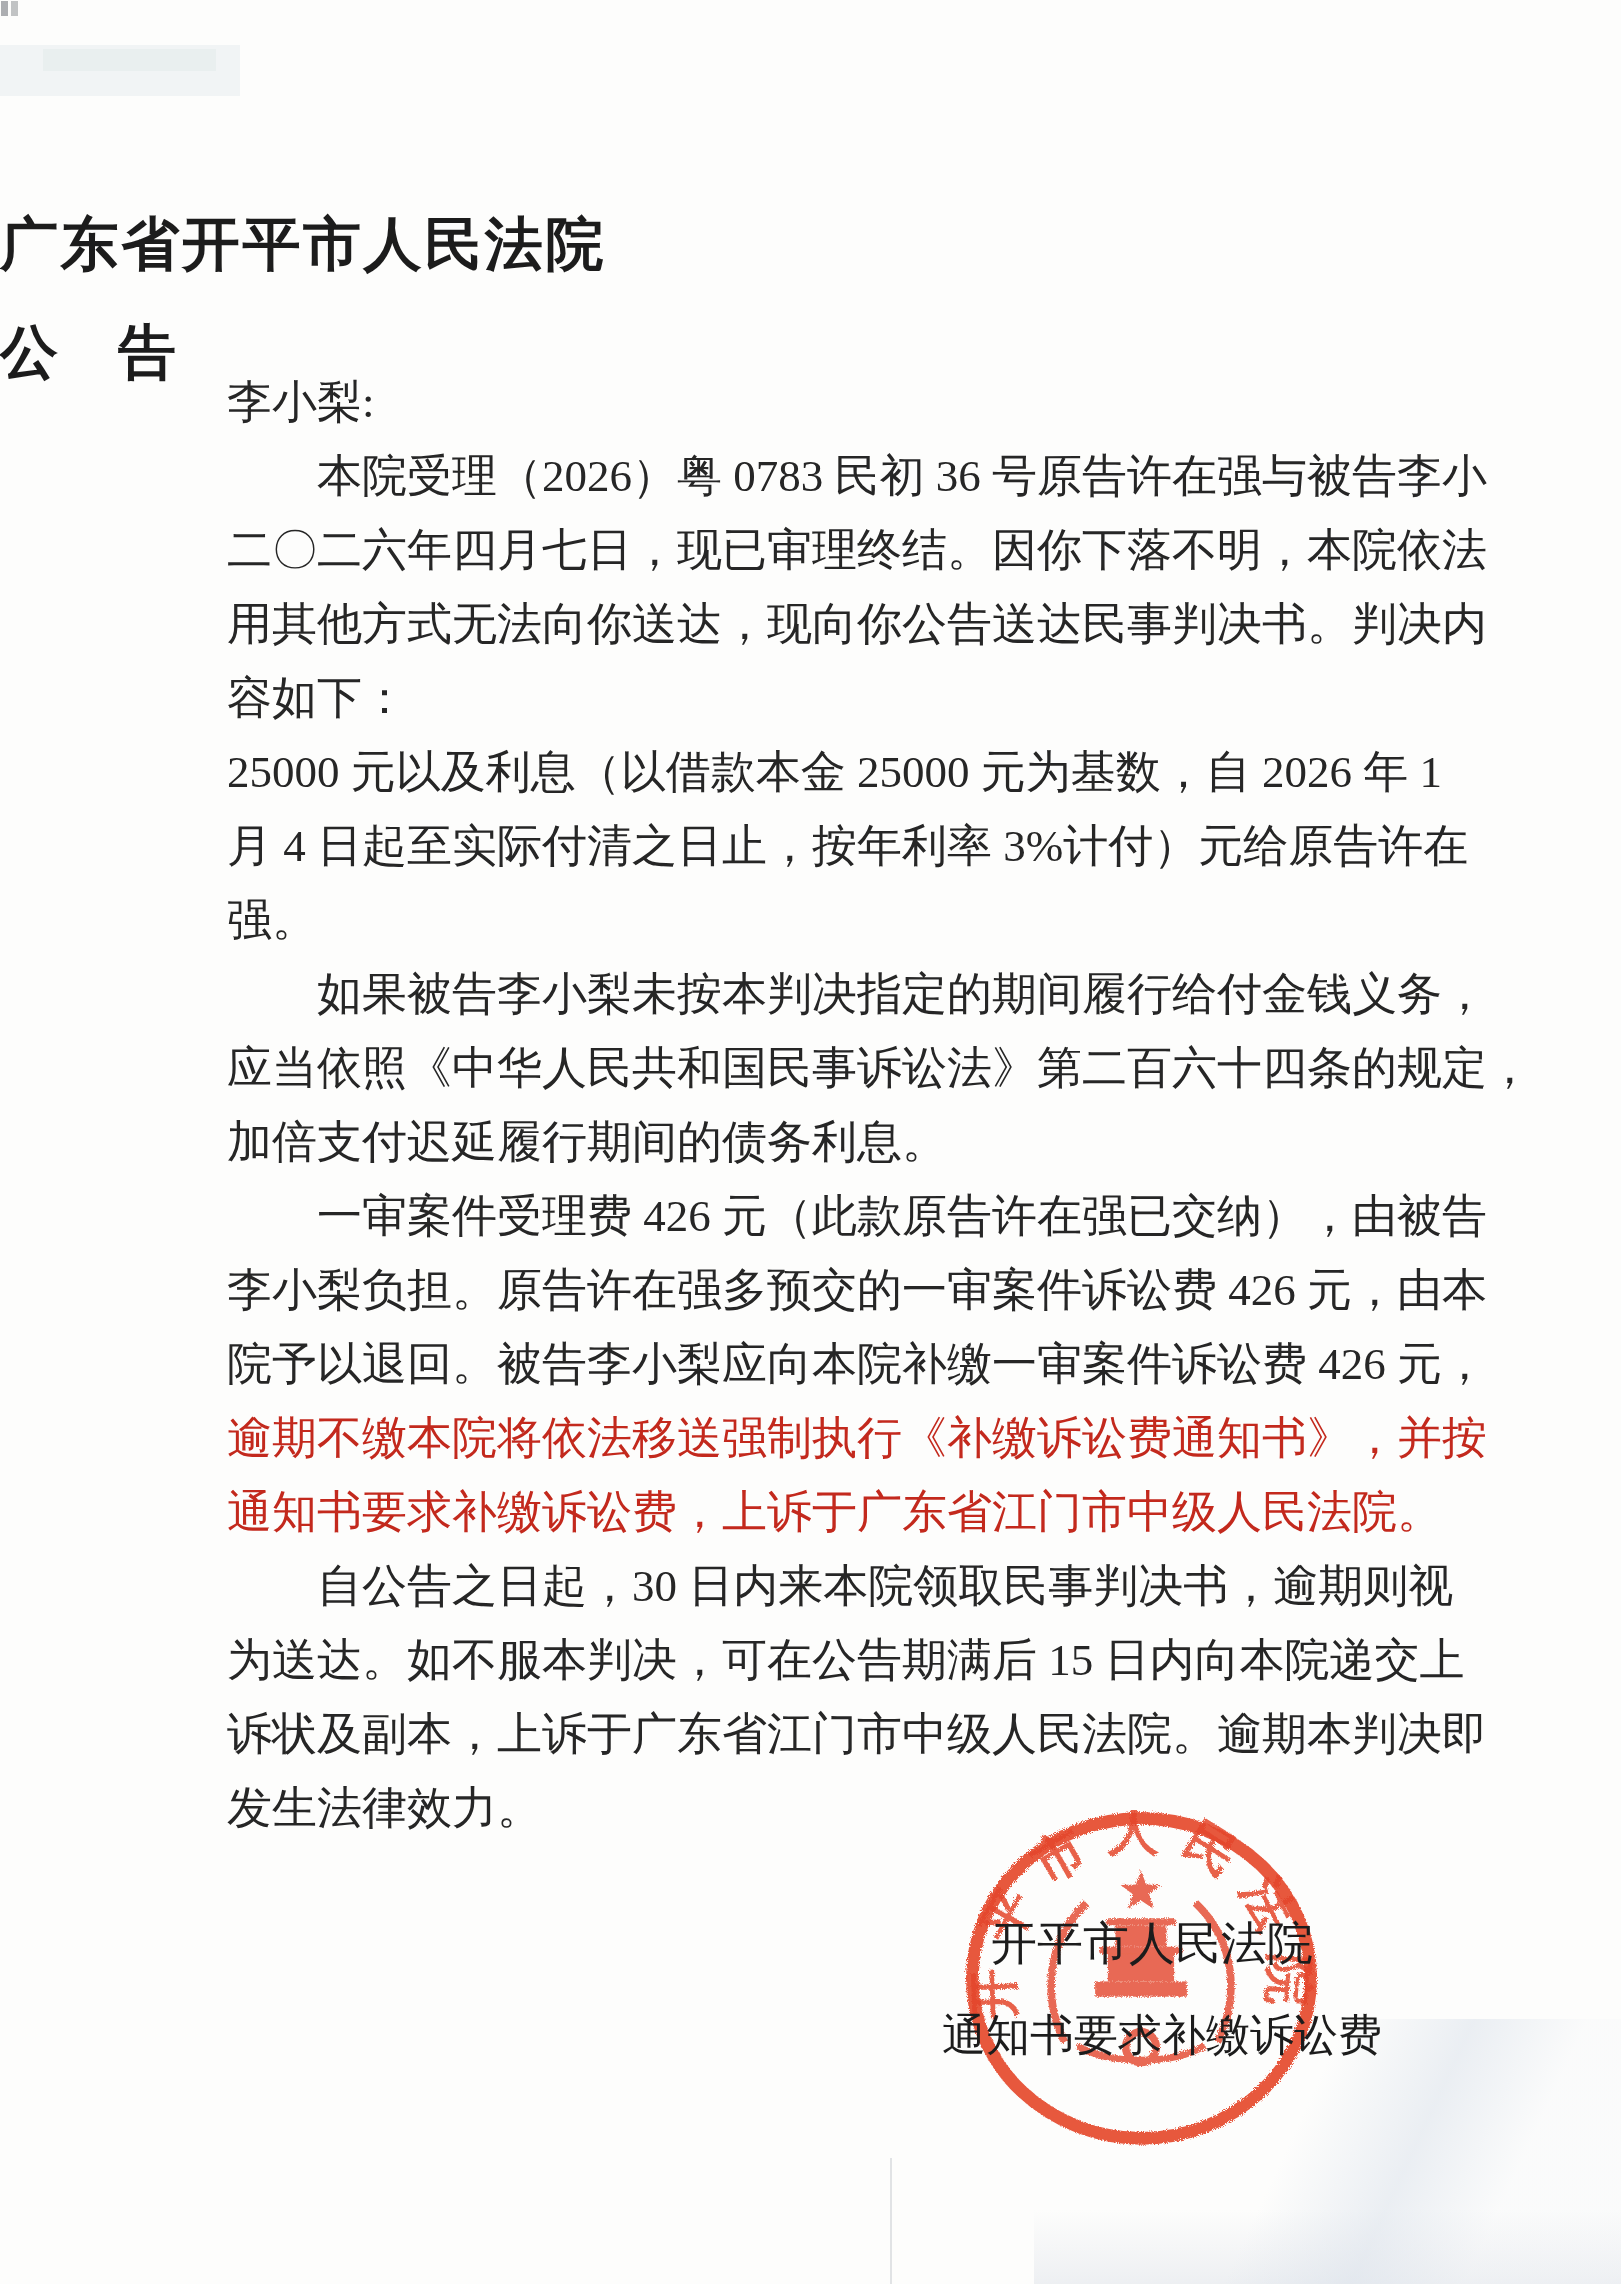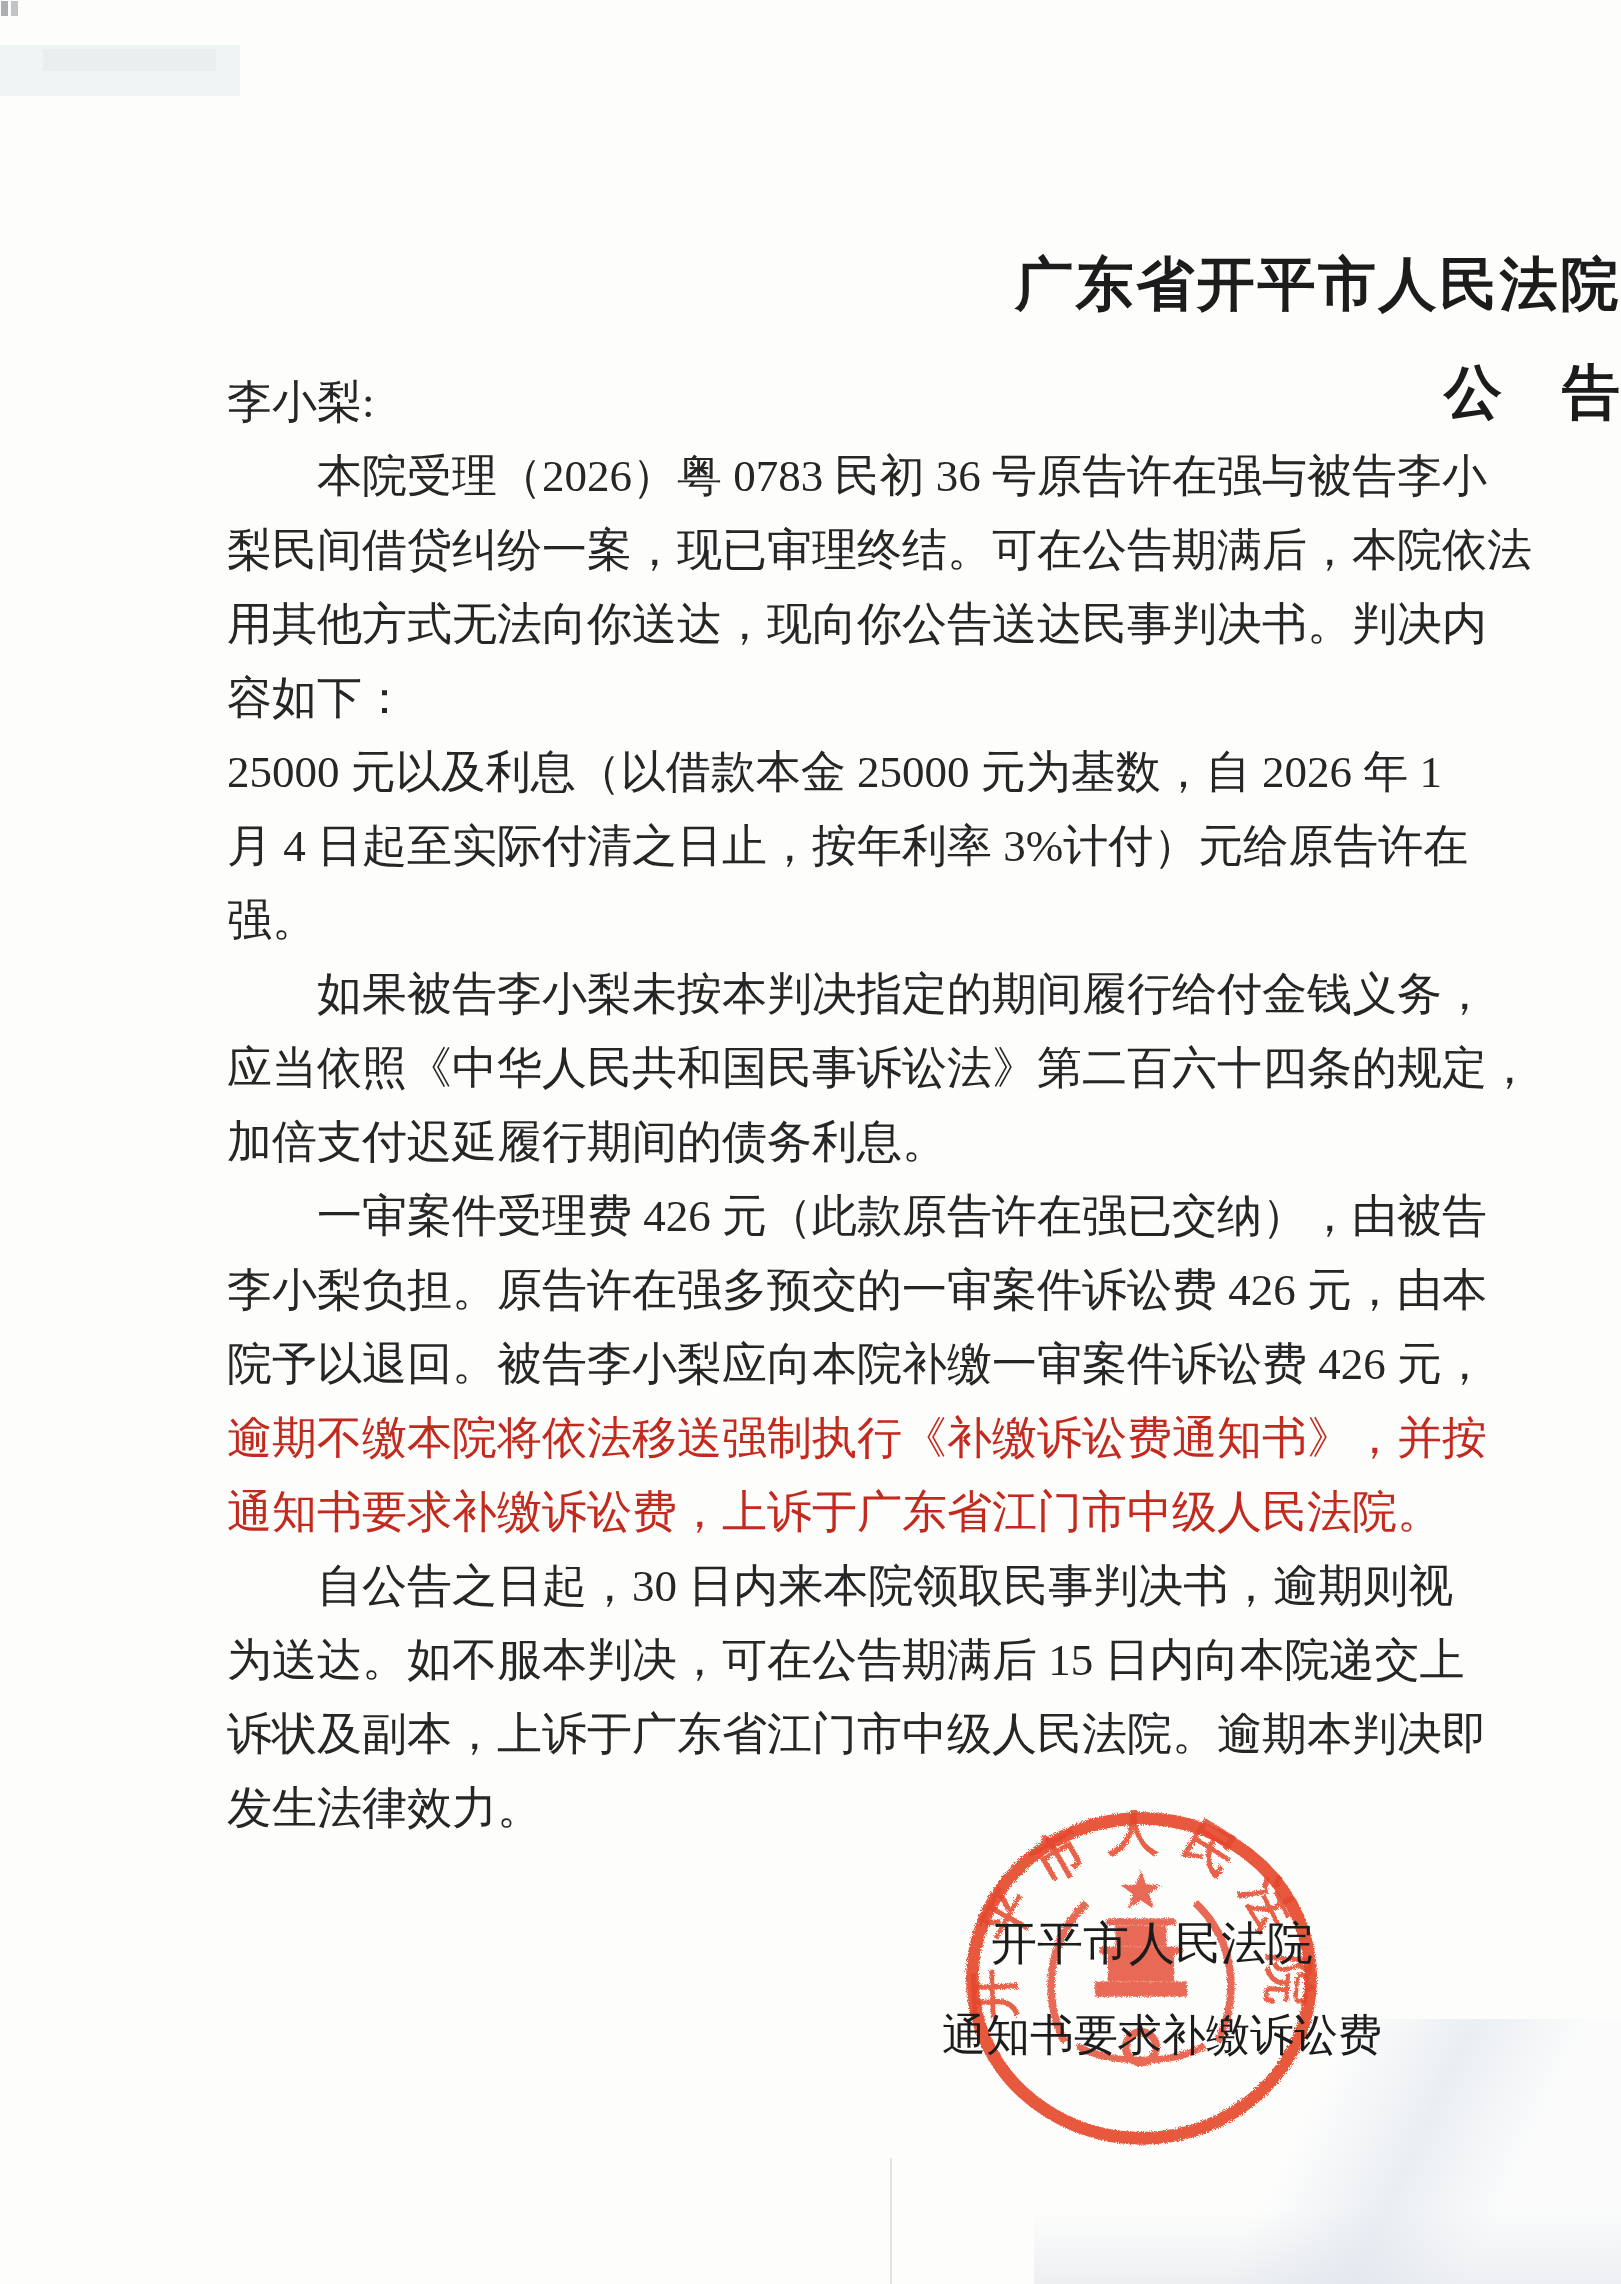--- a/index.html
+++ b/index.html
@@ -10,23 +10,23 @@
     --paper:#fdfdfc;
   }
   html,body{margin:0;padding:0;}
   body{
     width:1621px;height:2284px;position:relative;overflow:hidden;
     background:var(--paper);
     font-family:"Liberation Serif","DejaVu Serif",serif;
   }
   
   .title{
-    position:absolute;left:0;width:100%;text-align:right;
+    position:absolute;left:0;width:100%;text-align:left;
     font-weight:700;color:var(--title-ink);
-    font-size:58px;line-height:82px;letter-spacing:2.6px;margin-top:40px;
+    font-size:58px;line-height:82px;letter-spacing:2.6px;
   }
   .title1{top:204px;}
   .title2{top:312px;letter-spacing:1px;}
   
   .doc-body{
     position:absolute;left:219px;top:365px;width:1265px;
     font-size:45px;color:var(--ink);
   }
   .body-line{line-height:74px;height:74px;white-space:nowrap;margin-left:8px;}
   .body-line.indent{padding-left:90px;}
@@ -69,21 +69,21 @@
 <div class="artifact smudge-top-inner"></div>
 <div class="artifact fold-shadow"></div>
 <div class="artifact crease"></div>
 
 <div class="title title1">广东省开平市人民法院</div>
 <div class="title title2">公　告</div>
 
 <div class="doc-body">
     <div class="body-line">李小梨:</div>
     <div class="body-line indent">本院受理（2026）粤 0783 民初 36 号原告许在强与被告李小</div>
-    <div class="body-line">梨民间借贷纠纷一案，现已审理终结。可在公告期满后，本院依法</div>
+    <div class="body-line">二〇二六年四月七日，现已审理终结。因你下落不明，本院依法</div>
     <div class="body-line">用其他方式无法向你送达，现向你公告送达民事判决书。判决内</div>
     <div class="body-line">容如下：</div>
     <div class="body-line">25000 元以及利息（以借款本金 25000 元为基数，自 2026 年 1</div>
     <div class="body-line">月 4 日起至实际付清之日止，按年利率 3%计付）元给原告许在</div>
     <div class="body-line">强。</div>
     <div class="body-line indent">如果被告李小梨未按本判决指定的期间履行给付金钱义务，</div>
     <div class="body-line">应当依照《中华人民共和国民事诉讼法》第二百六十四条的规定，</div>
     <div class="body-line">加倍支付迟延履行期间的债务利息。</div>
     <div class="body-line indent">一审案件受理费 426 元（此款原告许在强已交纳），由被告</div>
     <div class="body-line">李小梨负担。原告许在强多预交的一审案件诉讼费 426 元，由本</div>

